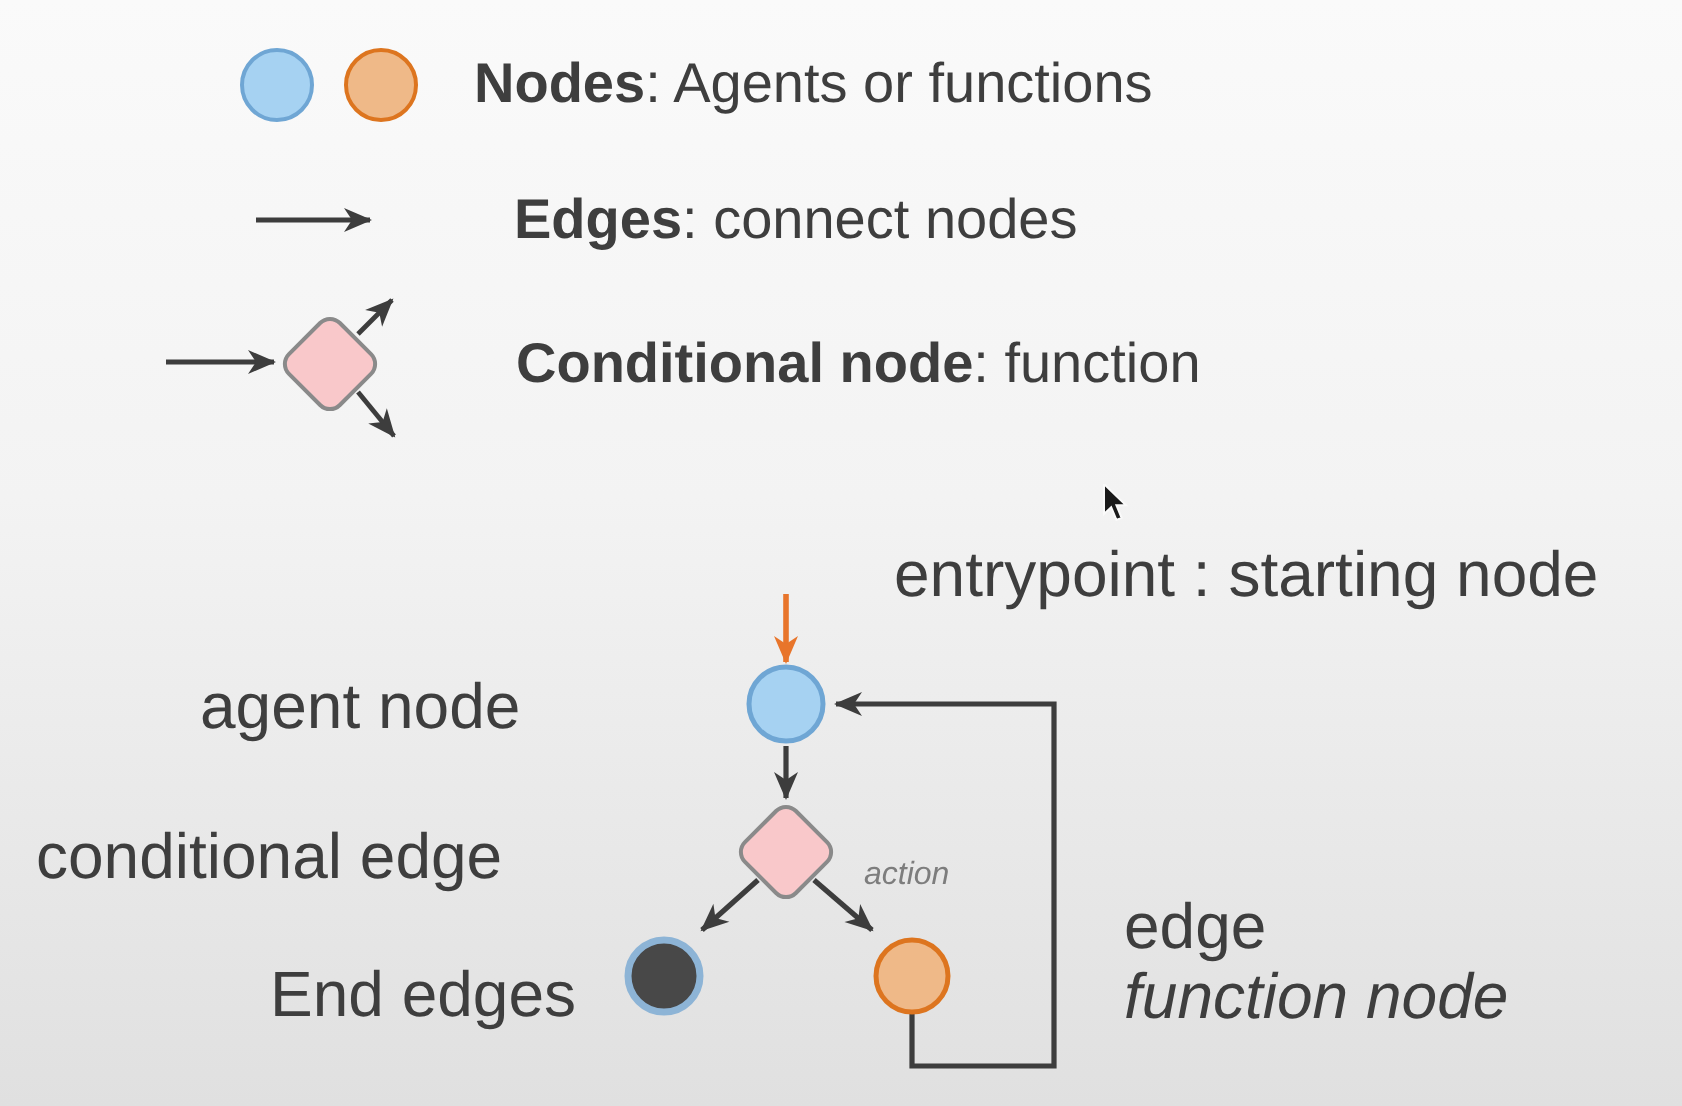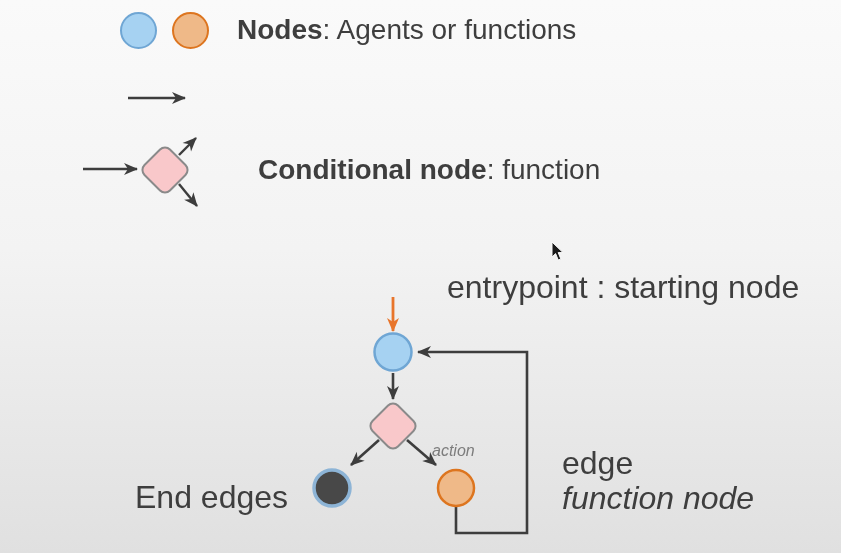--- a/index.html
+++ b/index.html
@@ -17,36 +17,39 @@
   .node-circle{position:absolute;border-radius:50%;box-sizing:border-box;}
   .lbl{position:absolute;font-size:32px;line-height:30px;white-space:nowrap;color:#3e3e3e;}
   .lbl-action{position:absolute;font-size:16px;line-height:18px;font-style:italic;color:#7d7d7d;white-space:nowrap;}
   svg{display:block;}
 </style>
 </head>
 <body>
 
 <div id="canvas">
 
-  <div class="abs" style="left:0;top:0;width:689px;height:230px;">
+  <div class="abs" style="left:0;top:12px;width:689px;height:230px;">
 
     <div class="node-circle" style="left:120px;top:12px;width:37px;height:37px;border:2.5px solid #6fa6d4;background:#a6d2f2;"></div>
     <div class="node-circle" style="left:172px;top:12px;width:37px;height:37px;border:2.5px solid #dd751f;background:#efb988;"></div>
     <div class="legend-text abs" style="left:237px;top:15px;">
       <span class="term">Nodes</span><span>: Agents or functions</span>
     </div>
 
     <svg class="abs" style="left:125px;top:87px;" width="70" height="22" viewBox="0 0 70 22">
       <defs>
         <marker id="la" markerUnits="userSpaceOnUse" markerWidth="16" markerHeight="14" refX="14" refY="7" orient="auto">
           <path d="M1,1 L15,7 L1,13 L5,7 Z" fill="#3d3d3d"></path>
         </marker>
       </defs>
       <line x1="3" y1="11" x2="60" y2="11" stroke-width="2.4" marker-end="url(#la)" stroke="#3d3d3d"></line>
     </svg>
+    <div class="legend-text abs" style="left:257px;top:83px;">
+      <span class="term">Edges</span><span>: connect nodes</span>
+    </div>
 
     <svg class="abs" style="left:75px;top:125px;" width="180" height="100" viewBox="0 0 180 100">
       <defs>
         <marker id="lb" markerUnits="userSpaceOnUse" markerWidth="16" markerHeight="14" refX="14" refY="7" orient="auto">
           <path d="M1,1 L15,7 L1,13 L5,7 Z" fill="#3d3d3d"></path>
         </marker>
       </defs>
       <line x1="8" y1="44" x2="62" y2="44" stroke-width="2.4" marker-end="url(#lb)" stroke="#3d3d3d"></line>
       <line x1="104" y1="30" x2="121" y2="13" stroke-width="2.4" marker-end="url(#lb)" stroke="#3d3d3d"></line>
       <line x1="104" y1="59" x2="122" y2="81" stroke-width="2.4" marker-end="url(#lb)" stroke="#3d3d3d"></line>
@@ -80,22 +83,24 @@
     <circle cx="393" cy="352" r="18.5" stroke-width="2.5" fill="#a6d2f2" stroke="#6fa6d4"></circle>
 
     <rect x="-18" y="-18" width="36" height="36" rx="7" transform="translate(393,426) rotate(45)" stroke-width="2" fill="#f9c8ca" stroke="#8a8a8a"></rect>
 
     <circle cx="332" cy="488" r="18" stroke-width="3.5" fill="#484848" stroke="#8db4d6"></circle>
 
     <circle cx="456" cy="488" r="18" stroke-width="2.5" fill="#efb988" stroke="#dd751f"></circle>
   </svg>
 
   <div class="lbl" style="left:447px;top:272px;">entrypoint : starting node</div>
+  <div class="lbl" style="left:100px;top:338px;">agent node</div>
+  <div class="lbl" style="left:18px;top:413px;">conditional edge</div>
   <div class="lbl" style="left:135px;top:482px;">End edges</div>
   <div class="lbl" style="left:562px;top:432px;margin-top:16px;">edge</div>
   <div class="lbl" style="left:562px;top:483px;font-style:italic;">function node</div>
-  <div class="lbl-action" style="left:432px;top:442px;text-align:center;">action</div>
+  <div class="lbl-action" style="left:432px;top:429px;text-align:center;">action</div>
 
   <svg class="abs" style="left:551px;top:242px;" width="14" height="20" viewBox="0 0 14 20">
     <path d="M1,0 L1,15 L4.6,11.6 L7.2,18 L9.8,16.9 L7.2,10.6 L12,10.6 Z" fill="#1a1a1a" stroke="#fafafa" stroke-width="1"></path>
   </svg>
 
 </div>
 
 </body></html>

